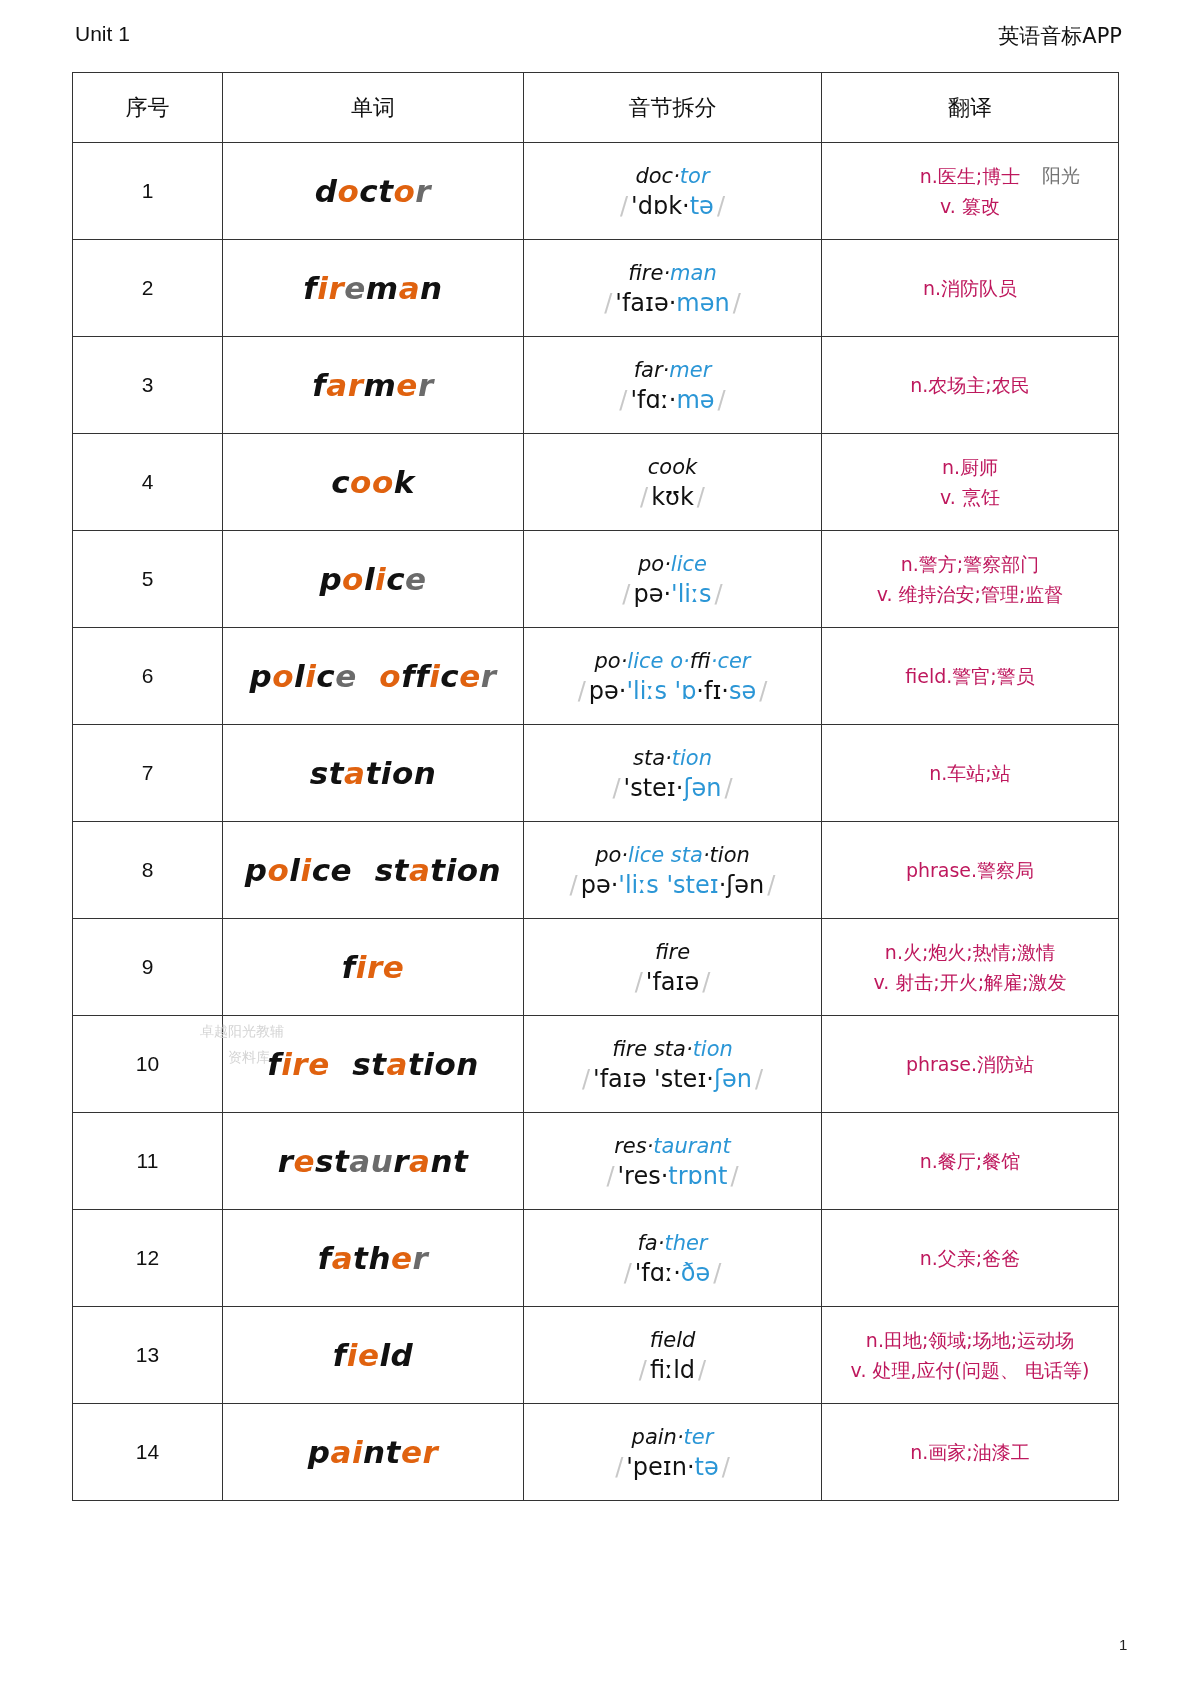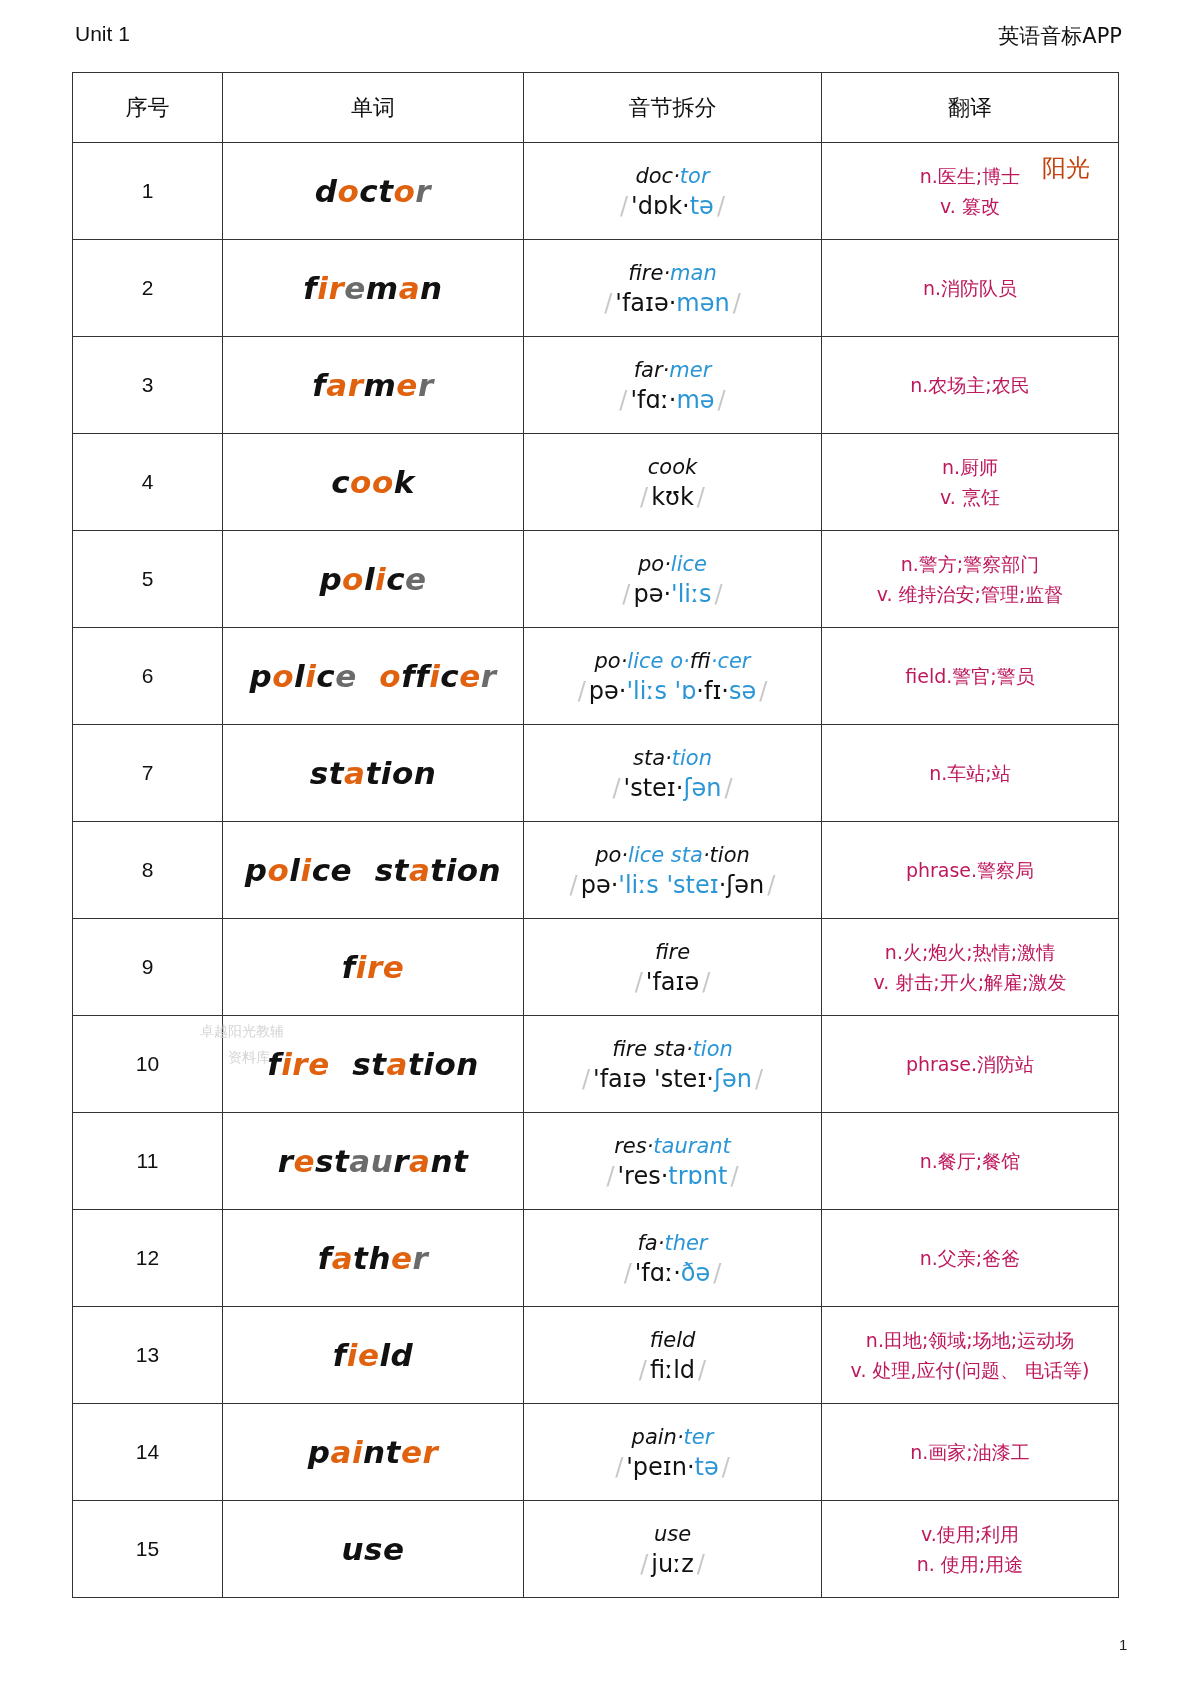--- a/index.html
+++ b/index.html
@@ -55,21 +55,21 @@
   }
   .k { color: #111111; }   
   .o { color: #e0620f; }   
   .g { color: #6b6b6b; }   
   .b { color: #2b96d6; text-align: right; }   
   .watermark {
     position: absolute; color: #d4d4d4; font-size: 14px;
     font-family: "DejaVu Serif", serif; pointer-events: none; line-height: 26px;
   }
   .wm-top {
-    position: absolute; left: 1042px; top: 152px; color: #c2410c; font-size: 24px;
+    position: absolute; left: 1042px; top: 163px; color: #737373; font-size: 19px;
     font-family: "DejaVu Serif", serif; pointer-events: none;
   }
 </style>
 </head>
 <body>
 
 <div class="hdr-left">Unit 1</div>
 <div class="hdr-right">英语音标APP</div>
 
 <table class="vocab">
@@ -240,32 +240,20 @@
         <td class="num">14</td>
         <td><span class="word"><span class="k">p</span><span class="o">ai</span><span class="k">nt</span><span class="o">er</span></span></td>
         <td>
           <div class="syl"><span class="k">pain·</span><span class="b">ter</span></div>
           <div class="ipa"><span class="slash">/</span><span><span class="k">'peɪn·</span><span class="b">tə</span></span><span class="slash">/</span></div>
         </td>
         <td class="trans">
           <div>n.画家;油漆工</div>
         </td>
       </tr>
-      <tr>
-        <td class="num">15</td>
-        <td><span class="word"><span class="k">use</span></span></td>
-        <td>
-          <div class="syl"><span class="k">use</span></div>
-          <div class="ipa"><span class="slash">/</span><span><span class="k">juːz</span></span><span class="slash">/</span></div>
-        </td>
-        <td class="trans">
-          <div>v.使用;利用</div>
-          <div>n. 使用;用途</div>
-        </td>
-      </tr>
     </tbody>
 </table>
 
 <div class="wm-top">阳光</div>
 <div class="watermark" style="left:200px; top:1018px;">
   <div>卓越阳光教辅</div>
   <div style="padding-left:28px;">资料库</div>
 </div>
 
 <div class="page-num">1</div>

